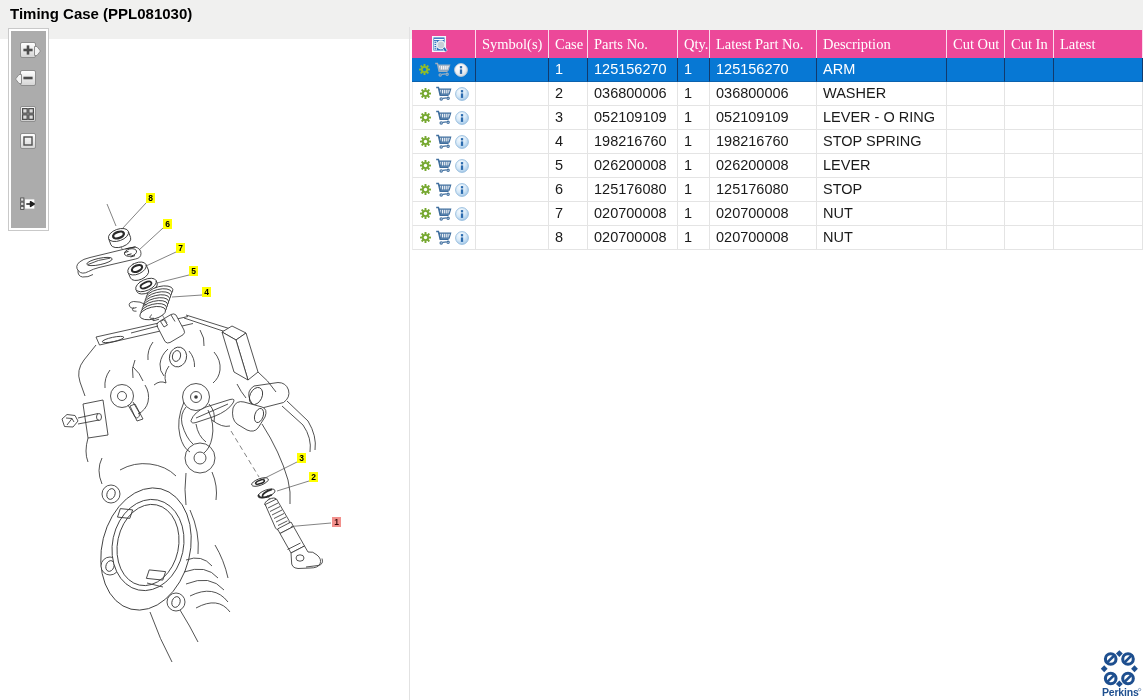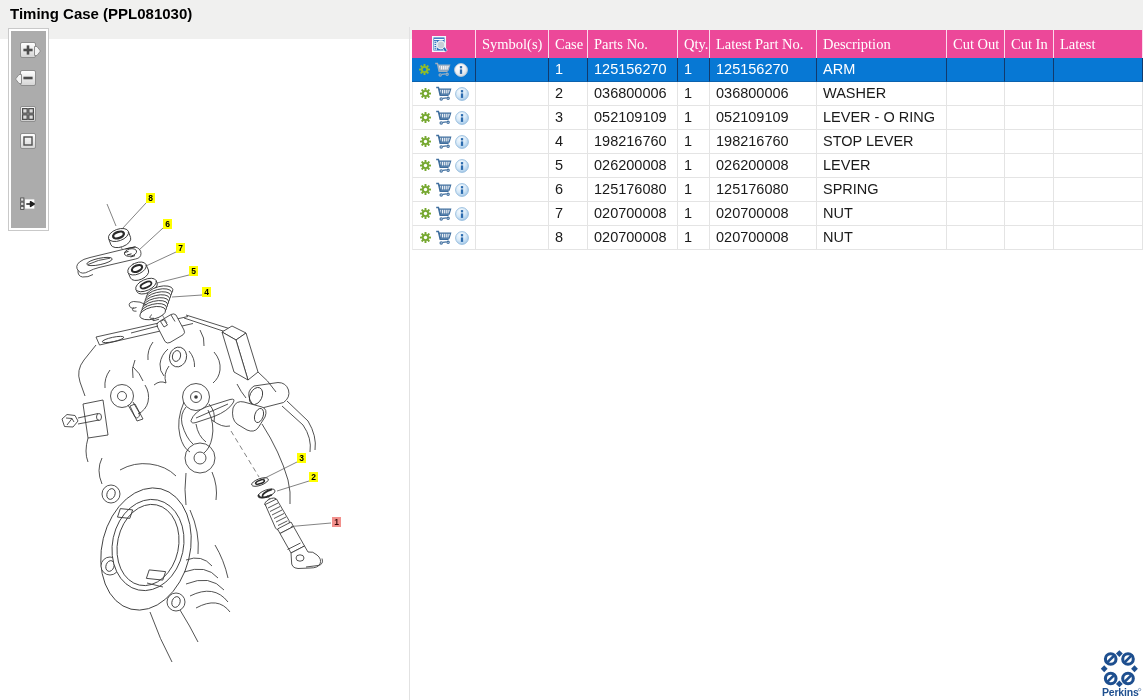--- a/index.html
+++ b/index.html
@@ -372,21 +372,21 @@
             <circle cx="6.2" cy="12.9" r="1.15" stroke-width="1.2"></circle>
             <circle cx="13.1" cy="12.3" r="1.15" stroke-width="1.2"></circle>
             <path d="M7.6 12.3 L11.6 11.9" stroke-width="1.2"></path>
           </g>
         </svg>
         <svg width="14" height="14" viewBox="0 0 14 14" style="margin-left:3px">
           <circle cx="7" cy="7" r="6.4" fill="url(#ig)" stroke="#94BBDD" stroke-width="0.9"></circle>
           <rect x="5.85" y="3.1" width="2.3" height="2.3" fill="#2B6BAE"></rect>
           <rect x="5.85" y="6.4" width="2.3" height="4.5" fill="#2B6BAE"></rect>
         </svg>
-      </div><div class="c"></div><div class="c">4</div><div class="c">198216760</div><div class="c">1</div><div class="c">198216760</div><div class="c">STOP LEVER</div><div class="c"></div><div class="c"></div><div class="c"></div></div>
+      </div><div class="c"></div><div class="c">4</div><div class="c">198216760</div><div class="c">1</div><div class="c">198216760</div><div class="c">STOP SPRING</div><div class="c"></div><div class="c"></div><div class="c"></div></div>
   <div class="row"><div class="c ic">
         <svg width="11" height="11" viewBox="0 0 11 11">
           <g fill="#76A830">
             <circle cx="5.5" cy="5.5" r="3.6"></circle>
             <rect x="4.5" y="0" width="2.0" height="2.7" rx="0.6" transform="rotate(0 5.5 5.5)"></rect>
             <rect x="4.5" y="0" width="2.0" height="2.7" rx="0.6" transform="rotate(45 5.5 5.5)"></rect>
             <rect x="4.5" y="0" width="2.0" height="2.7" rx="0.6" transform="rotate(90 5.5 5.5)"></rect>
             <rect x="4.5" y="0" width="2.0" height="2.7" rx="0.6" transform="rotate(135 5.5 5.5)"></rect>
             <rect x="4.5" y="0" width="2.0" height="2.7" rx="0.6" transform="rotate(180 5.5 5.5)"></rect>
             <rect x="4.5" y="0" width="2.0" height="2.7" rx="0.6" transform="rotate(225 5.5 5.5)"></rect>
@@ -434,21 +434,21 @@
             <circle cx="6.2" cy="12.9" r="1.15" stroke-width="1.2"></circle>
             <circle cx="13.1" cy="12.3" r="1.15" stroke-width="1.2"></circle>
             <path d="M7.6 12.3 L11.6 11.9" stroke-width="1.2"></path>
           </g>
         </svg>
         <svg width="14" height="14" viewBox="0 0 14 14" style="margin-left:3px">
           <circle cx="7" cy="7" r="6.4" fill="url(#ig)" stroke="#94BBDD" stroke-width="0.9"></circle>
           <rect x="5.85" y="3.1" width="2.3" height="2.3" fill="#2B6BAE"></rect>
           <rect x="5.85" y="6.4" width="2.3" height="4.5" fill="#2B6BAE"></rect>
         </svg>
-      </div><div class="c"></div><div class="c">6</div><div class="c">125176080</div><div class="c">1</div><div class="c">125176080</div><div class="c">SPRING</div><div class="c"></div><div class="c"></div><div class="c"></div></div>
+      </div><div class="c"></div><div class="c">6</div><div class="c">125176080</div><div class="c">1</div><div class="c">125176080</div><div class="c">STOP</div><div class="c"></div><div class="c"></div><div class="c"></div></div>
   <div class="row"><div class="c ic">
         <svg width="11" height="11" viewBox="0 0 11 11">
           <g fill="#76A830">
             <circle cx="5.5" cy="5.5" r="3.6"></circle>
             <rect x="4.5" y="0" width="2.0" height="2.7" rx="0.6" transform="rotate(0 5.5 5.5)"></rect>
             <rect x="4.5" y="0" width="2.0" height="2.7" rx="0.6" transform="rotate(45 5.5 5.5)"></rect>
             <rect x="4.5" y="0" width="2.0" height="2.7" rx="0.6" transform="rotate(90 5.5 5.5)"></rect>
             <rect x="4.5" y="0" width="2.0" height="2.7" rx="0.6" transform="rotate(135 5.5 5.5)"></rect>
             <rect x="4.5" y="0" width="2.0" height="2.7" rx="0.6" transform="rotate(180 5.5 5.5)"></rect>
             <rect x="4.5" y="0" width="2.0" height="2.7" rx="0.6" transform="rotate(225 5.5 5.5)"></rect>

